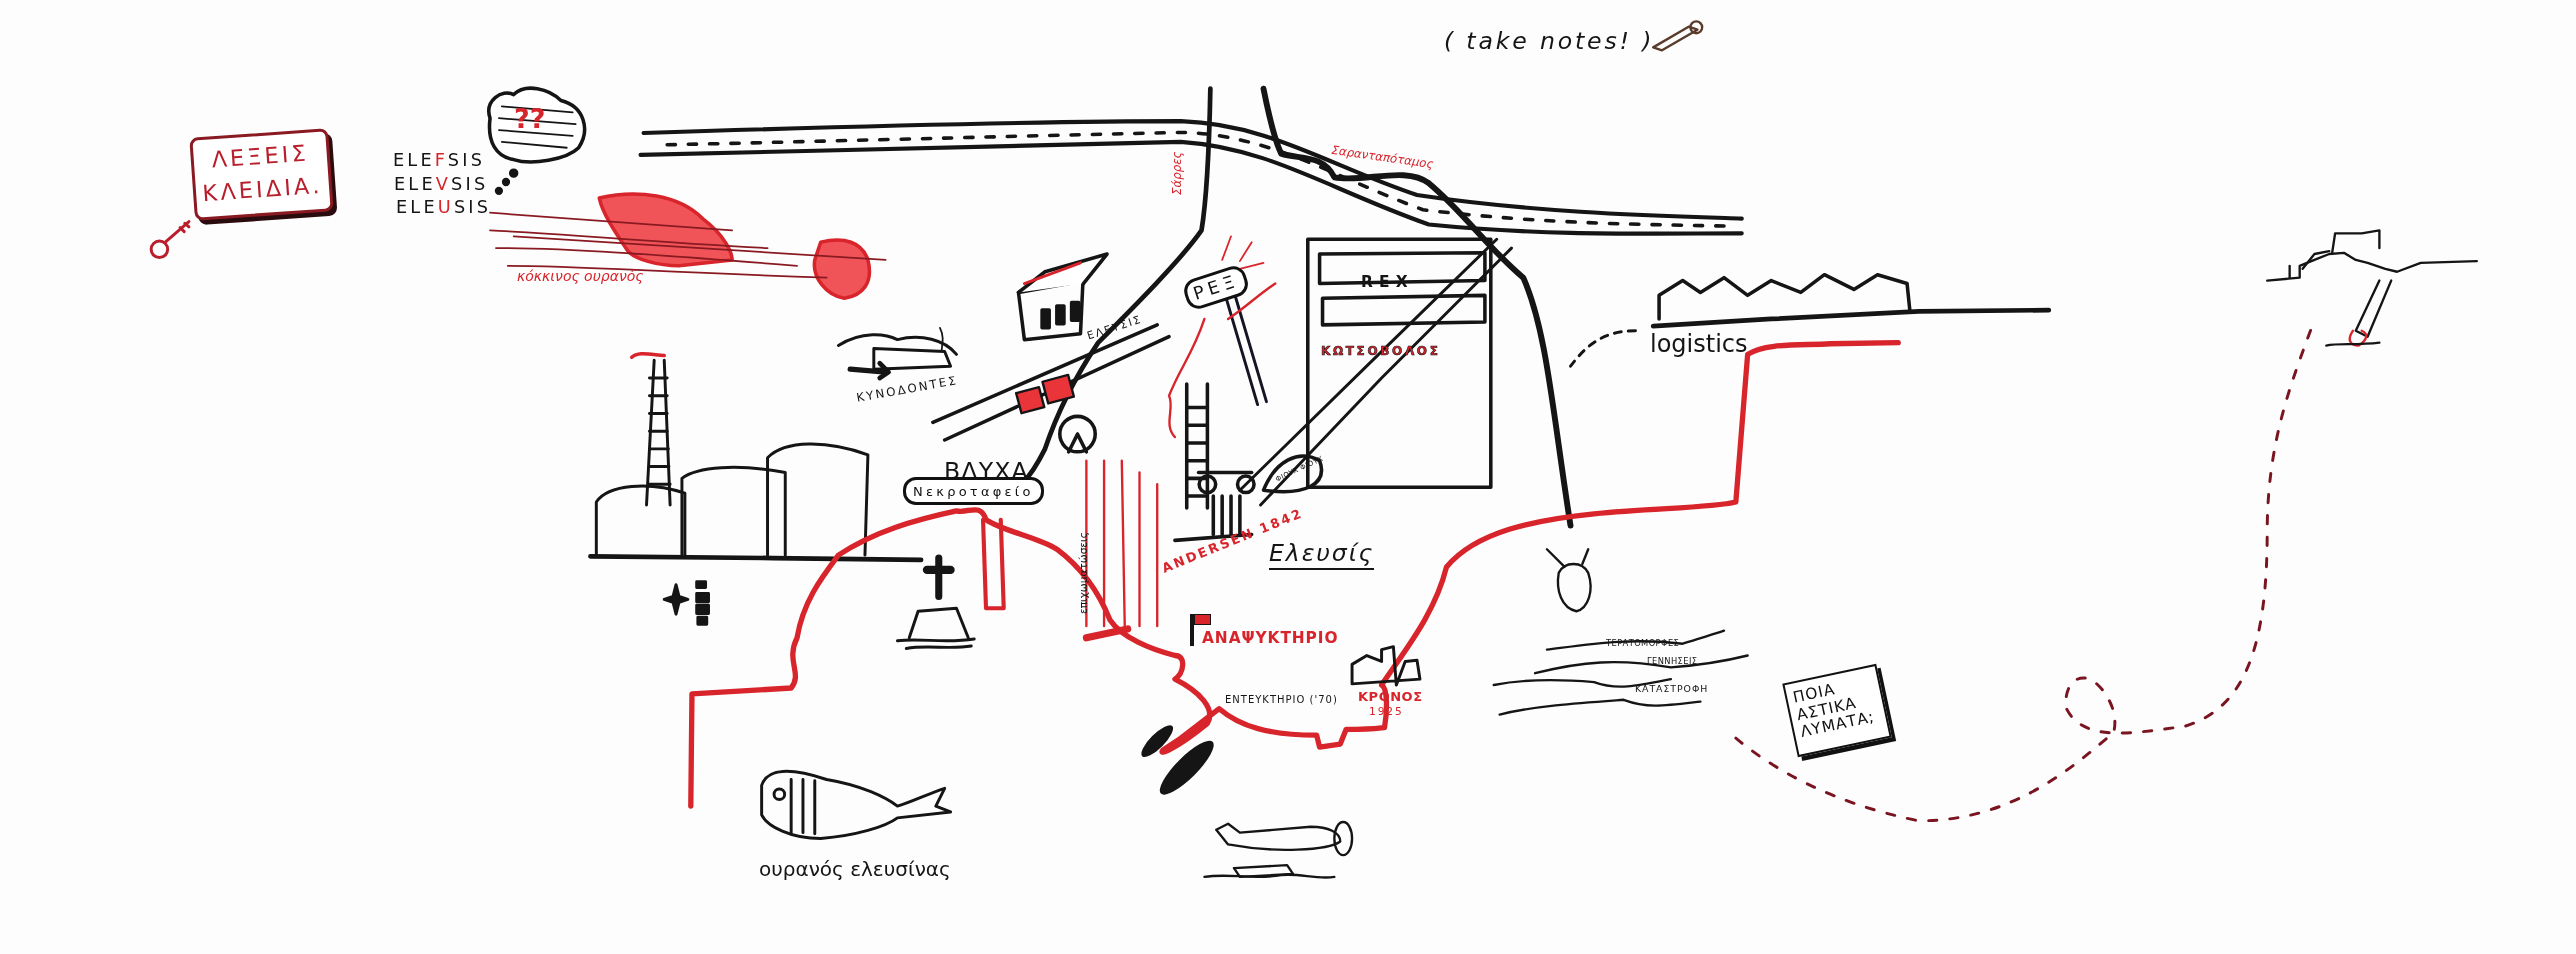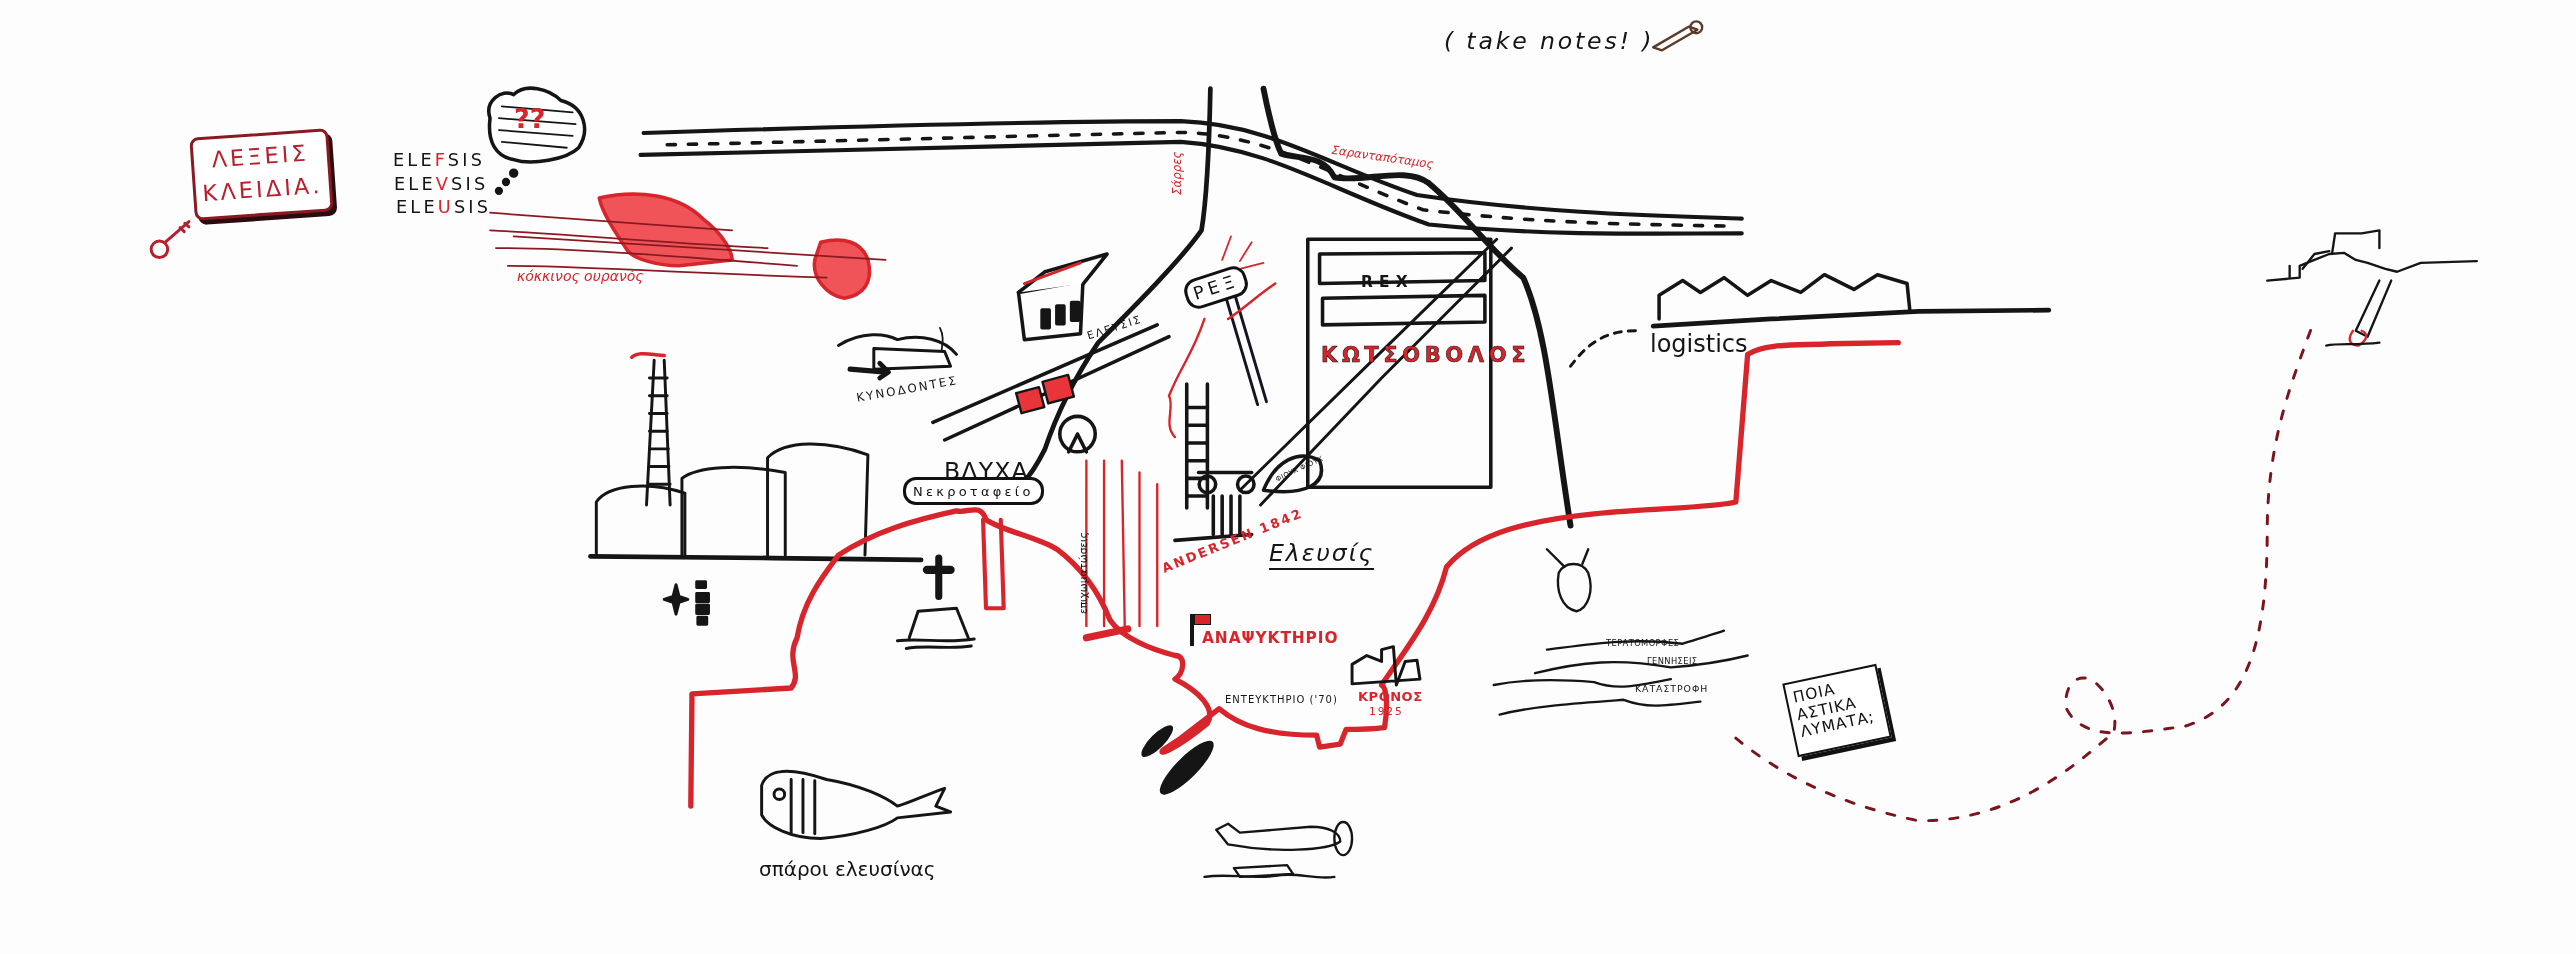--- a/index.html
+++ b/index.html
@@ -225,21 +225,21 @@
   <div class="lbl hand dark" style="left:856px;top:384px;font-size:11.8px;transform:rotate(-10deg);">ΚΥΝΟΔΟΝΤΕΣ</div>
   <div class="lbl dark" style="left:944px;top:434px;font-size:23.6px;letter-spacing:0.05em;margin-top:26px;">ΒΛΥΧΑ</div>
   <div class="sign" style="left:903px;top:477px;font-size:13px;padding:3.5px 7px;border-radius:13px;">
     <span>Νεκροταφείο</span>
   </div>
   <div class="lbl hand dark" style="left:1086px;top:322px;font-size:10.6px;transform:rotate(-18deg);">ΕΛΕΥΣΙΣ</div>
   <div class="sign" style="left:1184px;top:272px;transform:rotate(-18deg);padding:2.4px 5.9px;">
     <span>ΡΕΞ</span>
   </div>
   <div class="lbl hand dark" style="left:1361px;top:275px;font-size:15.4px;font-weight:700;letter-spacing:0.4em;">REX</div>
-  <div class="lbl hand red" style="left:1321px;top:345px;font-size:21px;font-weight:700;letter-spacing:0.22em;-webkit-text-stroke:0.6px #151515;">ΚΩΤΣΟΒΟΛΟΣ</div>
+  <div class="lbl hand red" style="left:1321px;top:345px;font-size:12px;font-weight:700;letter-spacing:0.22em;-webkit-text-stroke:0.6px #151515;">ΚΩΤΣΟΒΟΛΟΣ</div>
   <div class="lbl red" style="left:1172px;top:195px;font-size:11.8px;transform:rotate(-90deg);transform-origin:left top;font-style:italic;">Σάρρες</div>
   <div class="lbl red" style="left:1331px;top:152px;font-size:11.8px;font-style:italic;transform:rotate(8deg);">Σαρανταπόταμος</div>
   <div class="lbl dark" style="left:1650px;top:332px;font-size:24px;">logistics</div>
   <div class="lbl hand red" style="left:1157px;top:534px;font-size:13px;font-weight:700;transform:rotate(-22deg);">ANDERSEN 1842</div>
   <div class="lbl dark" style="left:1274px;top:466px;font-size:7px;transform:rotate(-25deg);letter-spacing:0.06em;">ΦΙΟΥΧ ΦΙΟΥΧ</div>
   <div class="lbl dark" style="left:1269px;top:542px;font-size:23.6px;letter-spacing:0.08em;border-bottom:2.4px solid #151515;padding-bottom:2.4px;font-style:italic;">Ελευσίς</div>
   <div class="lbl" style="left:1078px;top:614px;font-size:10.6px;transform:rotate(-90deg);transform-origin:left top;color:#151515;">επιχωματώσεις</div>
 
   <span class="lbl" style="left:1190px;top:614px;width:3.5px;height:32px;background:#151515;">
       <span style="position:absolute;left:3.5px;top:0;width:15.4px;height:9.4px;background:#d8242b;border:1.2px solid #151515;"></span>
@@ -252,21 +252,21 @@
   <div class="lbl hand dark" style="left:1606px;top:639px;font-size:8.3px;letter-spacing:0.05em;">ΤΕΡΑΤΟΜΟΡΦΕΣ</div>
   <div class="lbl hand dark" style="left:1647px;top:657px;font-size:8.3px;letter-spacing:0.05em;">ΓΕΝΝΗΣΕΙΣ</div>
   <div class="lbl hand dark" style="left:1635px;top:684px;font-size:9.4px;letter-spacing:0.1em;">ΚΑΤΑΣΤΡΟΦΗ</div>
 
   <div class="q-box">
     <span>ΠΟΙΑ</span>
     <span>ΑΣΤΙΚΑ</span>
     <span>ΛΥΜΑΤΑ;</span>
   </div>
 
-  <div class="lbl dark" style="left:759px;top:859px;font-size:20px;">σπάροι ελευσίνας</div>
+  <div class="lbl dark" style="left:759px;top:859px;font-size:20px;">ουρανός ελευσίνας</div>
 
   <span class="lbl" style="left:484px;top:89px;width:106px;height:77px;"></span>
   <span class="lbl" style="left:756px;top:762px;width:201px;height:83px;"></span>
   <span class="lbl" style="left:1204px;top:821px;width:154px;height:59px;"></span>
   <span class="lbl" style="left:897px;top:555px;width:83px;height:100px;"></span>
   <span class="lbl" style="left:2261px;top:227px;width:218px;height:124px;"></span>
   <span class="lbl" style="left:1541px;top:546px;width:59px;height:68px;"></span>
   <span class="lbl" style="left:590px;top:354px;width:283px;height:207px;"></span>
   <span class="lbl" style="left:661px;top:579px;width:53px;height:50px;"></span>
   <span class="lbl" style="left:1057px;top:413px;width:41px;height:44px;"></span>

